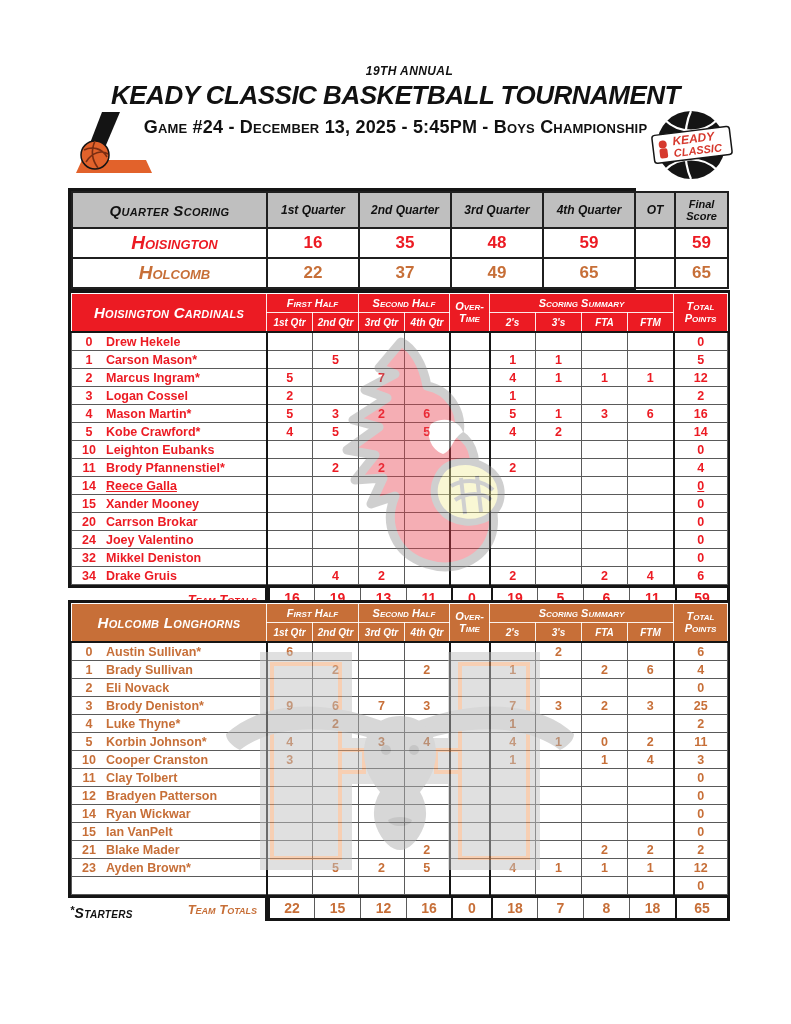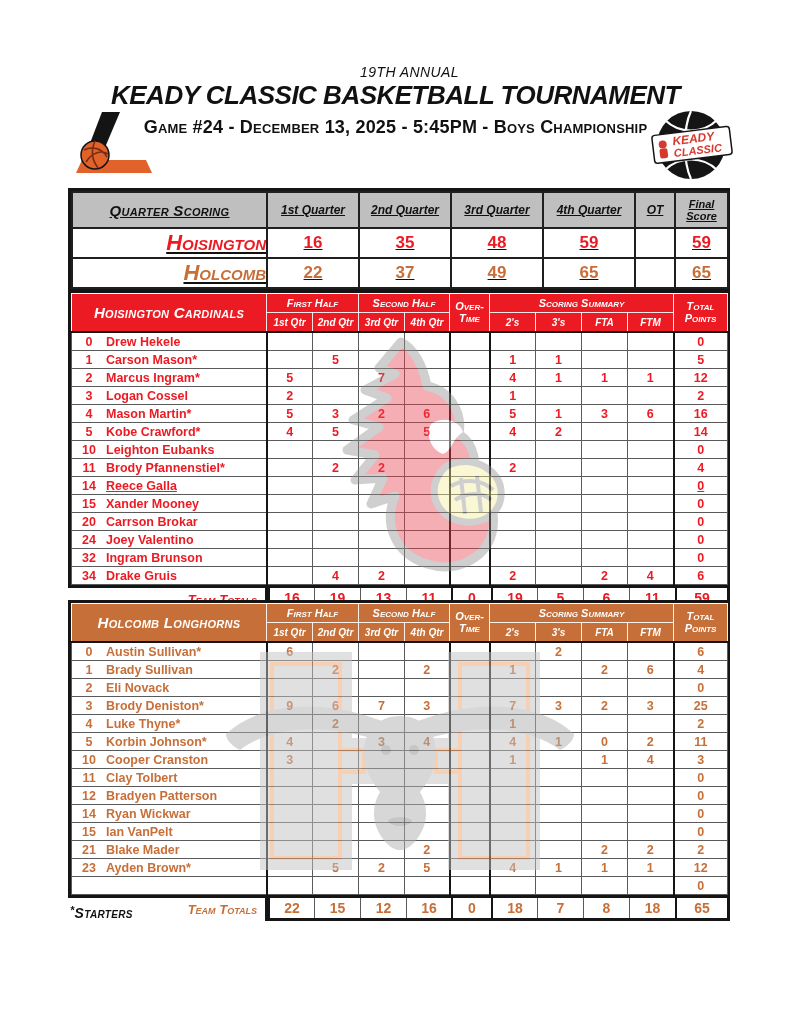--- a/index.html
+++ b/index.html
@@ -1,40 +1,40 @@
 <!DOCTYPE html>
 <html style="--red: #EC1B23; --orange: #C76F38; --gray: #BFBFBF;"><head>
 <meta charset="utf-8">
 <style>
   html,body { margin:0; padding:0; background:#ffffff; }
   .page {
     position:relative; width:791px; height:1024px; background:#fff; overflow:hidden;
     font-family:"Liberation Sans", sans-serif; color:#111;
   }
   .ctr { position:absolute; left:0; right:0; text-align:center; }
-  .annual { top:64px; font-size:14px; font-weight:normal; font-style:italic; letter-spacing:.4px;padding-left:28px; }
+  .annual { top:64px; font-size:12px; font-weight:bold; font-style:italic; letter-spacing:.4px;padding-left:28px; }
   .title  { top:80px; font-size:26px; font-weight:bold; font-style:italic; letter-spacing:-.5px; }
   .game-info { top:117px; font-size:18px; font-weight:bold; font-variant:small-caps; letter-spacing:.2px; }
   .matchup { top:151px; font-size:20px; font-weight:bold; font-style:italic; font-variant:small-caps; }
   .matchup .home { color:var(--red); }
   .matchup .vs { color:#1a1a1a; font-size:16px; padding:0 4px; }
   .matchup .away { color:var(--orange); }
   .logo-left { position:absolute; left:74px; top:110px; }
   .logo-right { position:absolute; left:645px; top:108px; }
 
   
-  .qs-wrap { position:absolute; left:68px; top:188px; width:662px; border:3px solid #151515; box-sizing:border-box; background:#1d4ed8;text-decoration:underline; }
+  .qs-wrap { position:absolute; left:68px; top:188px; width:568px; border:3px solid #151515; box-sizing:border-box; background:#1d4ed8; }
   table.qs { width:656px; border-collapse:collapse; table-layout:fixed; }
   .qs th, .qs td { border:2px solid #1f1f1f; padding:0; }
   .qs thead th { background:var(--gray); height:34px; font-style:italic; font-weight:bold; color:#111; }
   .qs-title { font-size:15px; font-variant:small-caps; letter-spacing:.3px; }
   .qs-col { font-size:12px; }
   .qs-final { font-size:11px; white-space:pre-line; line-height:1.1; font-style:italic; }
   .qs tbody td { height:28px; text-align:center; font-weight:bold; font-size:17px; background:#fff; }
-  .qs .team-name { text-align:right; padding-left:10px; font-style:italic; font-variant:small-caps; font-size:22px; }
+  .qs .team-name { text-align:center; padding-left:10px; font-style:italic; font-variant:small-caps; font-size:19px; }
   .qs tr.r0 { color:var(--red); }
   .qs tr.r1 { color:var(--orange); }
 
   
   .team-section { position:absolute; left:68px; width:662px; }
   #team-0 { top:290px; }
   #team-1 { top:600px; }
   .table-box { border:3px solid #151515; width:662px; box-sizing:border-box; background:#fff; }
   table.bs { border-collapse:collapse; table-layout:fixed; width:656px; }
   .bs th { color:#fff; font-style:italic; font-weight:bold; border:1px solid rgba(255,255,255,.9); padding:0; }
@@ -328,21 +328,21 @@
               <td class="stat"></td>
               <td class="stat"></td>
               <td class="stat gs"></td>
               <td class="stat gs"></td>
               <td class="stat"></td>
               <td class="stat"></td>
               <td class="stat"></td>
               <td class="stat gs">0</td>
             </tr>
             <tr style="color: rgb(236, 27, 35);">
-              <td class="name-cell"><span class="jnum">32</span><span class="jname">Ingram Brunson</span></td>
+              <td class="name-cell"><span class="jnum">32</span><span class="jname">Mikkel Deniston</span></td>
               <td class="stat gs"></td>
               <td class="stat"></td>
               <td class="stat"></td>
               <td class="stat"></td>
               <td class="stat gs"></td>
               <td class="stat gs"></td>
               <td class="stat"></td>
               <td class="stat"></td>
               <td class="stat"></td>
               <td class="stat gs">0</td>

